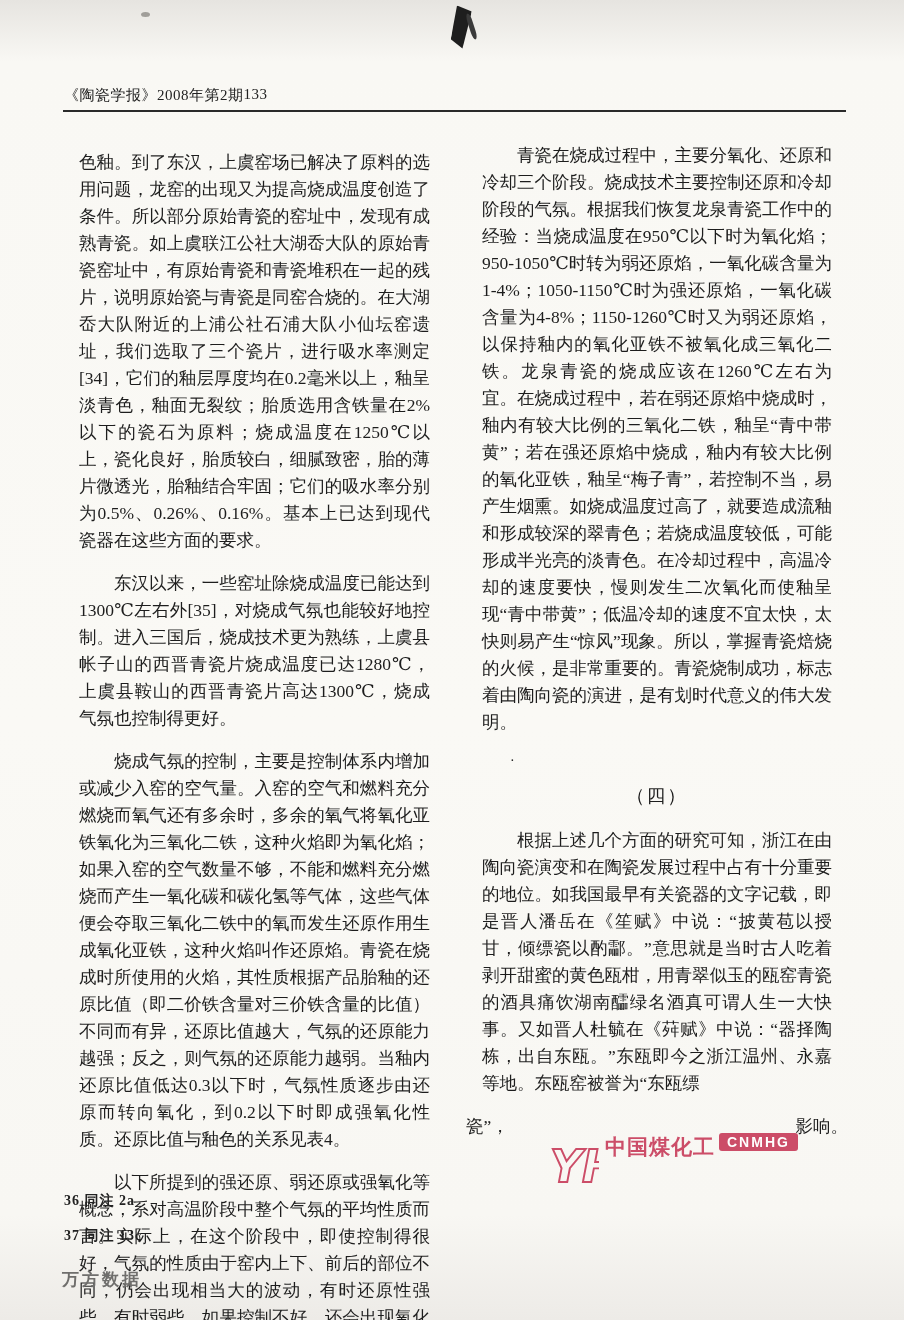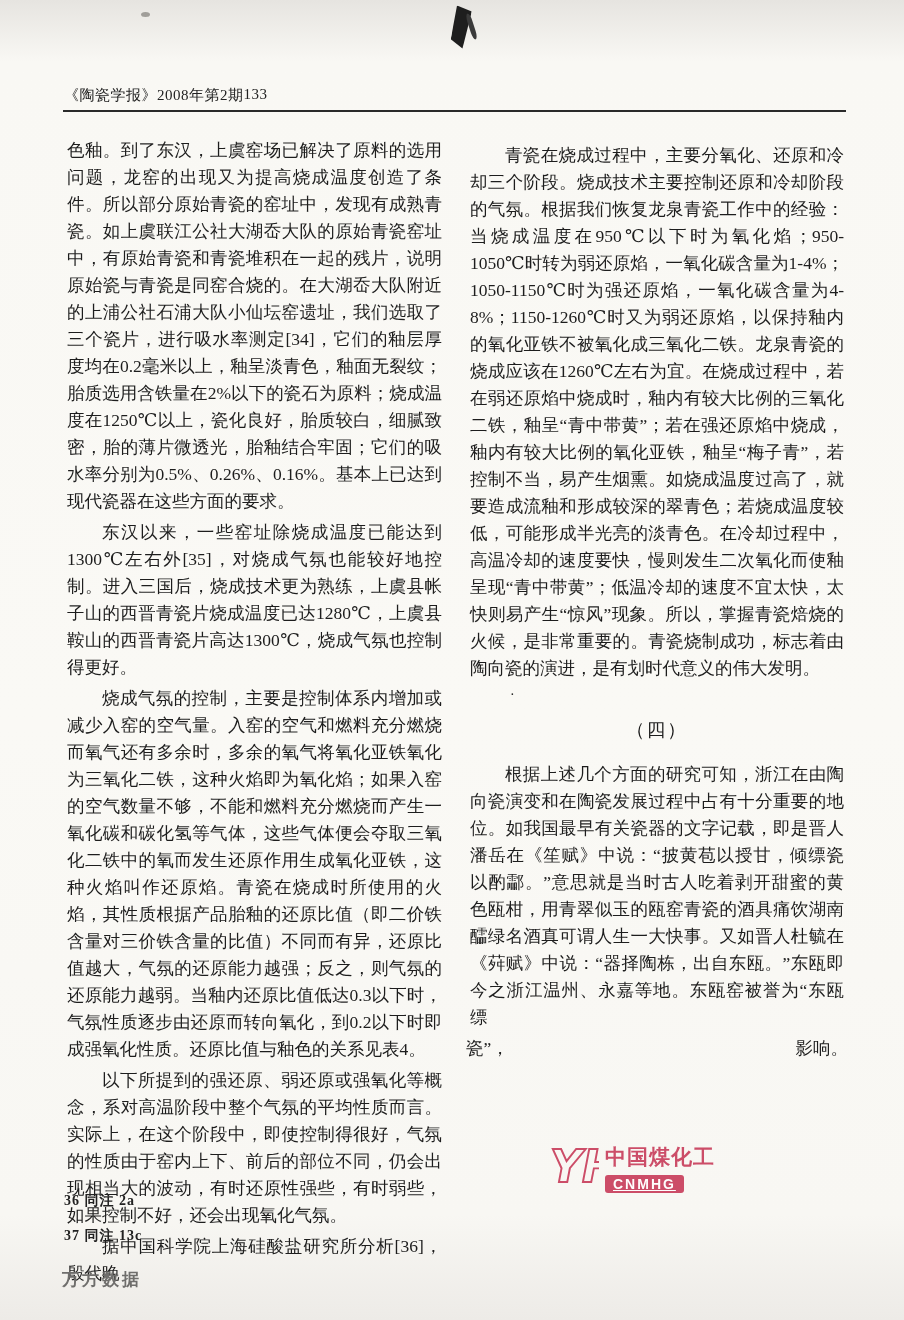--- a/index.html
+++ b/index.html
@@ -18,48 +18,48 @@
     display:flex;
     font-size:15px;letter-spacing:.5px;color:#222;
   }
   .rule{position:absolute;left:63px;top:110px;width:783px;height:2px;background:#2a2a2a;}
   .col{
     position:absolute;top:133px;width:383px;
     font-size:17.5px;line-height:27px;text-align:justify;color:#1d1d1d;
   }
   .col-left{left:63px;}
   .col-right{left:466px;width:382px;}
-  .para{margin:4px;text-indent:2em;}
+  .para{margin:16px;text-indent:2em;}
   .para.no-indent{text-indent:0;}
   .gap-top{margin-top:9px;}
   .dot-line{padding-left:44px;line-height:18px;margin-top:3px;font-size:14px;}
   .section-heading{margin:13px 0 17px;text-align:center;font-size:18.5px;font-weight:normal;letter-spacing:2px;}
   .last-line{display:flex;justify-content:space-between;}
   .footnotes{position:absolute;left:64px;top:1192px;font-size:14px;font-weight:bold;color:#222;}
   .footnote{margin-bottom:17px;letter-spacing:1px;}
   .footer-brand{
     position:absolute;left:62px;top:1268px;font-size:17px;color:#6f6e6c;
     letter-spacing:3px;font-weight:bold;
     font-family:"Liberation Sans","DejaVu Sans",sans-serif;
   }
   .watermark{
     position:absolute;left:549px;top:1133px;width:172px;height:70px;
     display:flex;align-items:stretch;gap:6px;opacity:.93;z-index:5;
   }
   .wm-logo{width:50px;height:68px;flex:0 0 auto;}
-  .wm-right{display:flex;flex-direction:column;justify-content:center;gap:4px;}
+  .wm-right{display:flex;flex-direction:row;justify-content:center;gap:4px;}
   .wm-cn{
     color:#c9415e;font-size:21px;font-weight:bold;letter-spacing:1px;
     font-family:"Liberation Sans","DejaVu Sans",sans-serif;white-space:nowrap;
   }
   .wm-en{
     align-self:flex-start;background:#c9415e;color:#ffffff;
     font-family:"Liberation Sans","DejaVu Sans",sans-serif;
     font-weight:bold;font-size:14px;letter-spacing:2px;
-    padding:1px 8px;border-radius:3px;text-decoration:underline;
+    padding:1px 8px;border-radius:3px;
   }
   .artifact{position:absolute;background:#1e1e1e;}
   .a1{left:452px;top:6px;width:18px;height:44px;clip-path:polygon(15% 0,100% 10%,70% 96%,0 78%);transform:rotate(6deg);}
   .a2{left:469px;top:13px;width:5px;height:27px;border-radius:50%/30%;transform:rotate(-18deg);background:#3a3a3a;}
   .a3{left:141px;top:12px;width:9px;height:5px;border-radius:50%;background:#a09e99;}
 </style>
 </head>
 <body>
 
 <div class="page">

